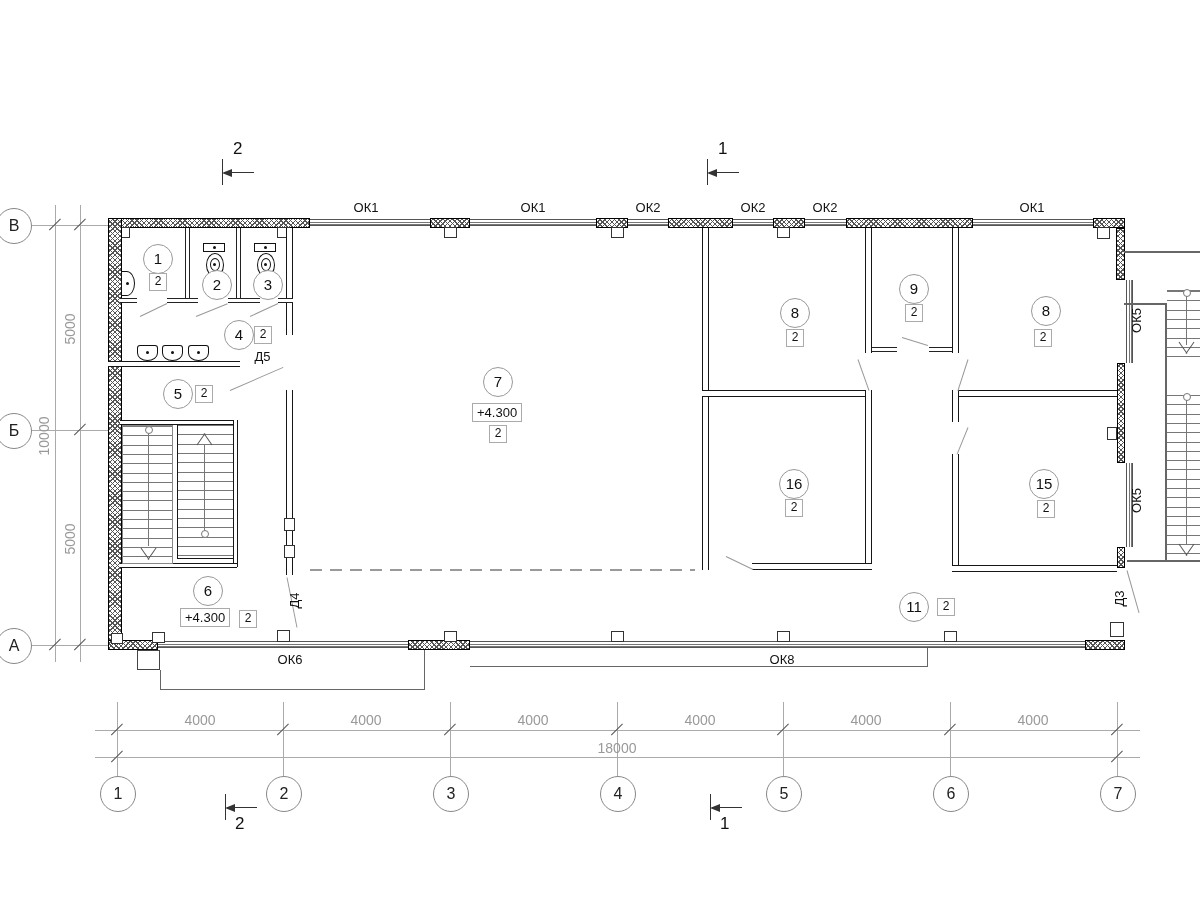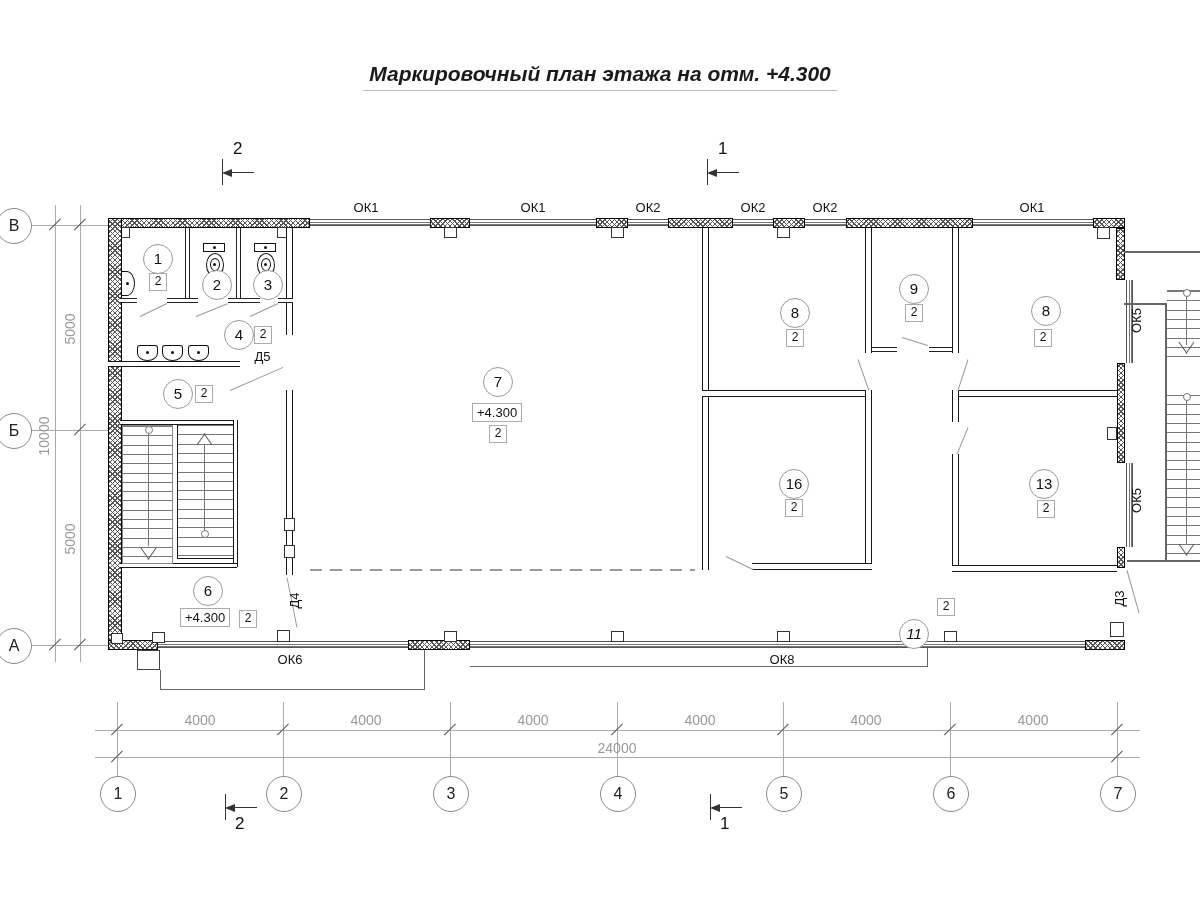--- a/index.html
+++ b/index.html
@@ -66,21 +66,20 @@
   .seclbl{position:absolute;font-size:17px;color:#111;}
   .dash{position:absolute;height:1.5px;
         background-image:repeating-linear-gradient(90deg,#999 0 12px,transparent 12px 20px);}
   .gline{position:absolute;background:#666;}
 </style>
 </head>
 <body>
 
 <div id="plan">
 
-  <div class="title">Маркировочный план этажа на отм. +4.300</div>
 
   <div class="seclbl" style="left:233px;top:139px;">2</div>
   <div class="sectick" style="left:222px;top:159px;"></div>
   <div class="secarr" style="left:224px;top:172px;"></div>
   <div class="sechead" style="left:222px;top:169px;"></div>
   <div class="seclbl" style="left:718px;top:139px;">1</div>
   <div class="sectick" style="left:707px;top:159px;"></div>
   <div class="secarr" style="left:709px;top:172px;"></div>
   <div class="sechead" style="left:707px;top:169px;"></div>
 
@@ -267,25 +266,25 @@
   <div class="fb" style="left:239px;top:610px;">2</div>
   <div class="rc" style="left:483px;top:367px;">7</div>
   <div class="elev" style="left:472px;top:403px;">+4.300</div>
   <div class="fb" style="left:489px;top:425px;">2</div>
   <div class="rc" style="left:780px;top:298px;">8</div>
   <div class="fb" style="left:786px;top:329px;">2</div>
   <div class="rc" style="left:899px;top:274px;">9</div>
   <div class="fb" style="left:905px;top:304px;">2</div>
   <div class="rc" style="left:779px;top:469px;">16</div>
   <div class="fb" style="left:785px;top:499px;">2</div>
-  <div class="rc" style="left:899px;top:619px;font-style:italic;">11</div>
+  <div class="rc" style="left:899px;top:592px;">11</div>
   <div class="fb" style="left:937px;top:598px;">2</div>
   <div class="rc" style="left:1031px;top:296px;">8</div>
   <div class="fb" style="left:1034px;top:329px;">2</div>
-  <div class="rc" style="left:1029px;top:469px;">13</div>
+  <div class="rc" style="left:1029px;top:469px;">15</div>
   <div class="fb" style="left:1037px;top:500px;">2</div>
 
   <div class="gl" style="left:29px;top:225px;width:79px;height:1px;"></div>
   <div class="gl" style="left:29px;top:430px;width:79px;height:1px;"></div>
   <div class="gl" style="left:29px;top:645px;width:79px;height:1px;"></div>
   <div class="gl" style="left:55px;top:205px;width:1px;height:457px;"></div>
   <div class="gl" style="left:80px;top:205px;width:1px;height:457px;"></div>
   <div class="tick" style="left:47px;top:224px;"></div>
   <div class="tick" style="left:47px;top:644px;"></div>
   <div class="tick" style="left:72px;top:224px;"></div>
@@ -315,21 +314,21 @@
   <div class="tick" style="left:1109px;top:729px;"></div>
   <div class="dimtxt" style="left:170px;top:712px;width:60px;">4000</div>
   <div class="dimtxt" style="left:336px;top:712px;width:60px;">4000</div>
   <div class="dimtxt" style="left:503px;top:712px;width:60px;">4000</div>
   <div class="dimtxt" style="left:670px;top:712px;width:60px;">4000</div>
   <div class="dimtxt" style="left:836px;top:712px;width:60px;">4000</div>
   <div class="dimtxt" style="left:1003px;top:712px;width:60px;">4000</div>
   <div class="gl" style="left:95px;top:757px;width:1045px;height:1px;"></div>
   <div class="tick" style="left:109px;top:756px;"></div>
   <div class="tick" style="left:1109px;top:756px;"></div>
-  <div class="dimtxt" style="left:577px;top:740px;width:80px;">24000</div>
+  <div class="dimtxt" style="left:577px;top:740px;width:80px;">18000</div>
   <div class="bub" style="left:100px;top:776px;">1</div>
   <div class="bub" style="left:266px;top:776px;">2</div>
   <div class="bub" style="left:433px;top:776px;">3</div>
   <div class="bub" style="left:600px;top:776px;">4</div>
   <div class="bub" style="left:766px;top:776px;">5</div>
   <div class="bub" style="left:933px;top:776px;">6</div>
   <div class="bub" style="left:1100px;top:776px;">7</div>
 
 </div>
 

